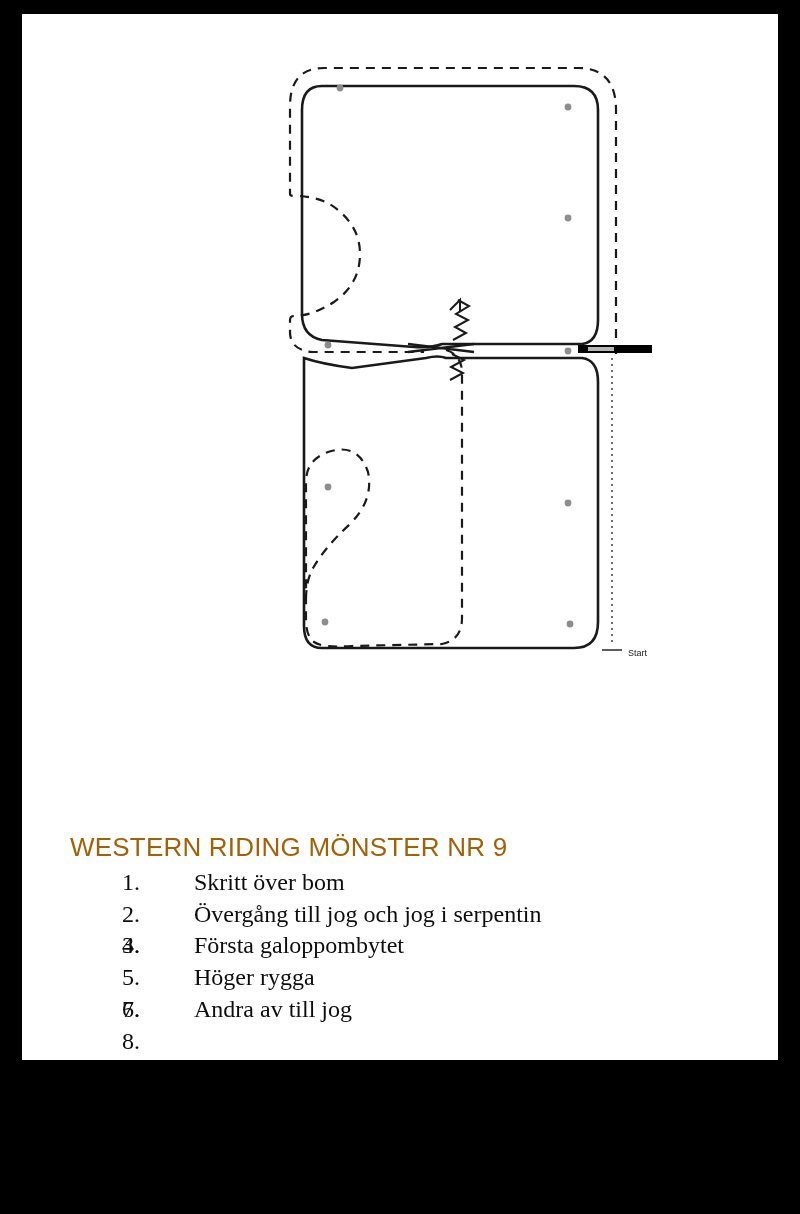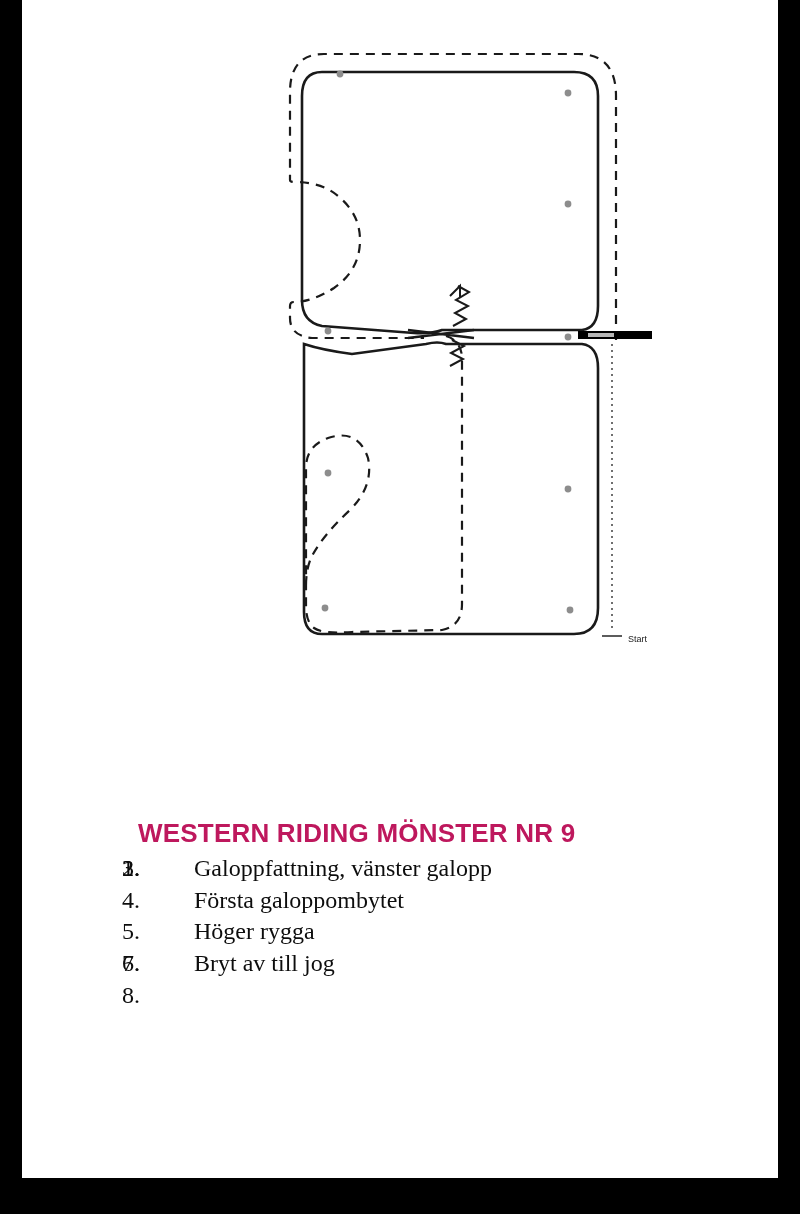--- a/index.html
+++ b/index.html
@@ -17,23 +17,23 @@
     position: absolute;
     left: 0;
     top: 0;
     width: 800px;
     height: 1214px;
     background: #000000;
   }
   #sheet {
     position: absolute;
     left: 22px;
-    top: 0;
+    top: 14px;
     width: 756px;
-    height: 1178px;
+    height: 1046px;
     background: #ffffff;
   }
   #diagram-area {
     position: absolute;
     left: 0;
     top: 0;
     width: 756px;
     height: 650px;
   }
   #diagram-svg {
@@ -42,24 +42,24 @@
     top: 0;
   }
   #caption-area {
     position: absolute;
     left: 0;
     top: 818px;
     width: 756px;
   }
   #pattern-title {
     font-family: "Liberation Sans", sans-serif;
-    font-weight: bold;
+    font-weight: normal;
     font-size: 26px;
-    color: #be185d;
-    margin: 0 0 4px 116px;
+    color: #a16207;
+    margin: 0 0 4px 48px;
     letter-spacing: 0.2px;
   }
   ol.steps {
     list-style: none;
     margin: 0;
     padding: 0;
   }
   ol.steps li {
     position: relative;
     font-family: "Liberation Serif", serif;
@@ -172,42 +172,43 @@
         </g>
       </svg>
     </div>
 
     <div id="caption-area">
       <h1 id="pattern-title">WESTERN RIDING MÖNSTER NR 9</h1>
 
       <ol class="steps">
         <li>
           <span class="num">1.</span>
+          <span>Skritt över bom</span>
         </li>
         <li>
           <span class="num">2.</span>
+          <span>Övergång till jog och jog i serpentin</span>
         </li>
         <li>
           <span class="num">3.</span>
-          <span>Galoppfattning, vänster galopp</span>
         </li>
         <li>
           <span class="num">4.</span>
           <span>Första galoppombytet</span>
         </li>
         <li>
           <span class="num">5.</span>
           <span>Höger rygga</span>
         </li>
         <li>
           <span class="num">6.</span>
         </li>
         <li>
           <span class="num">7.</span>
-          <span>Bryt av till jog</span>
+          <span>Andra av till jog</span>
         </li>
         <li>
           <span class="num">8.</span>
         </li>
       </ol>
     </div>
 
   </div>
 </div>
 

